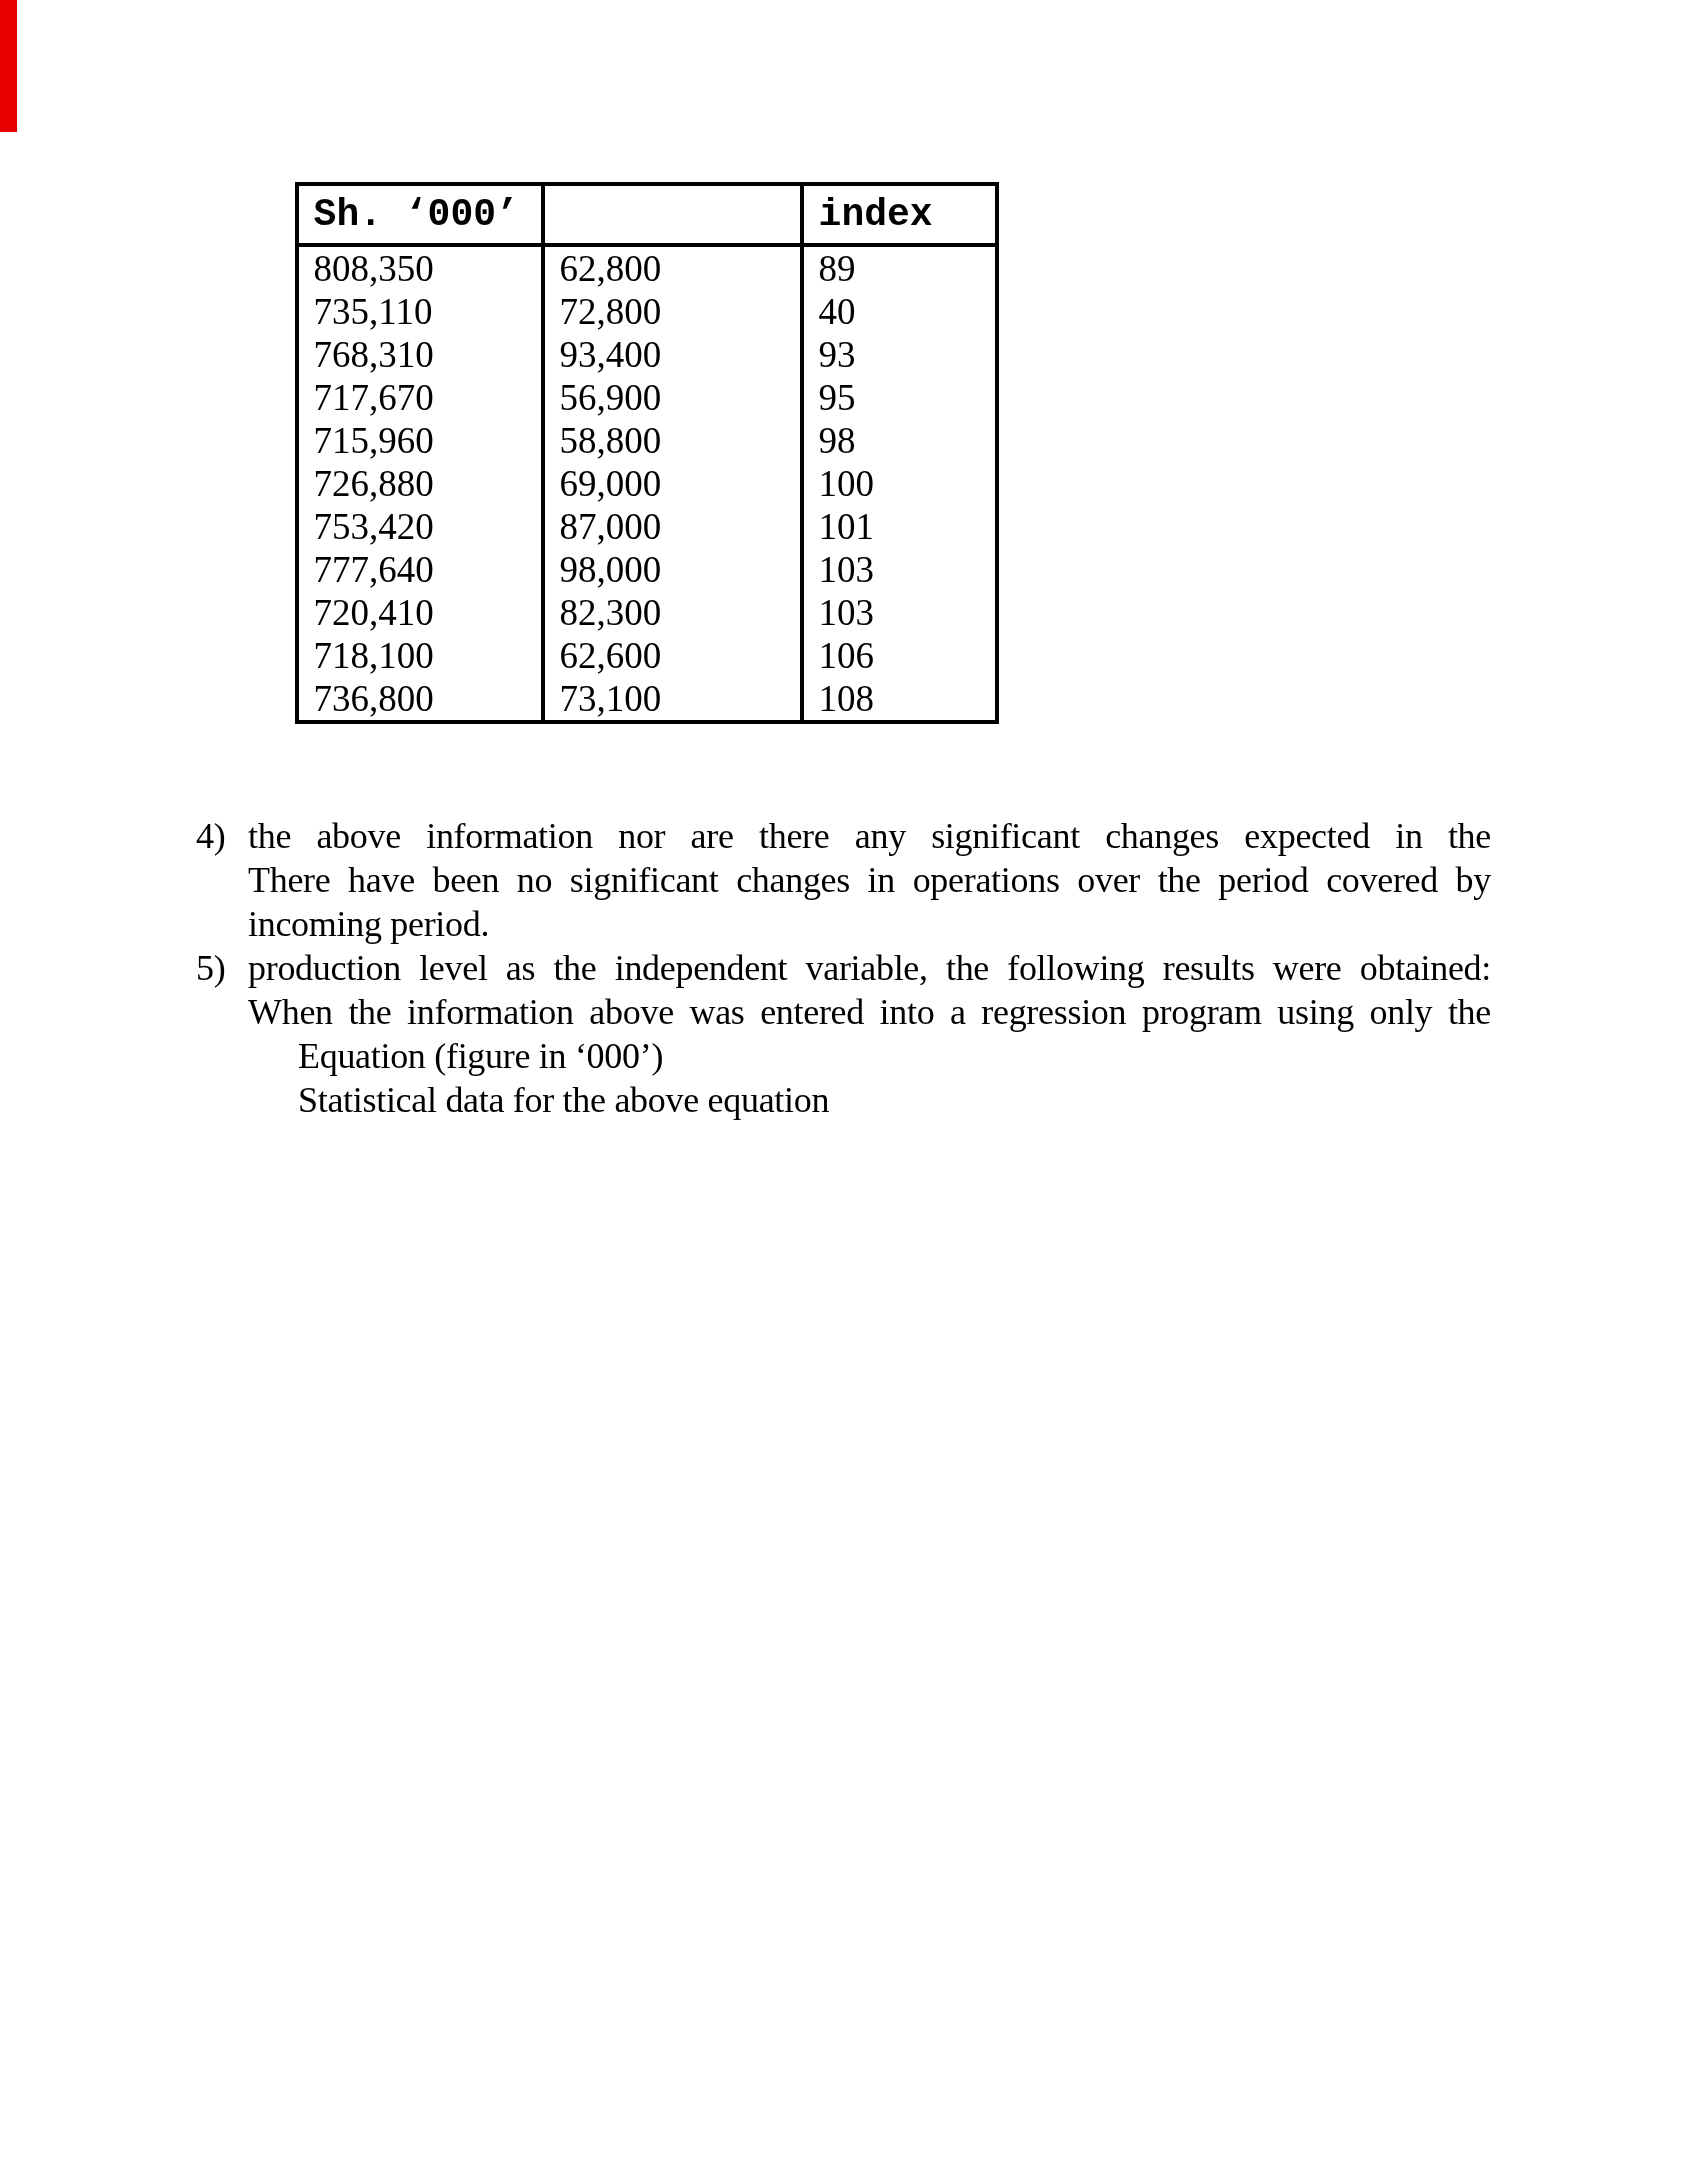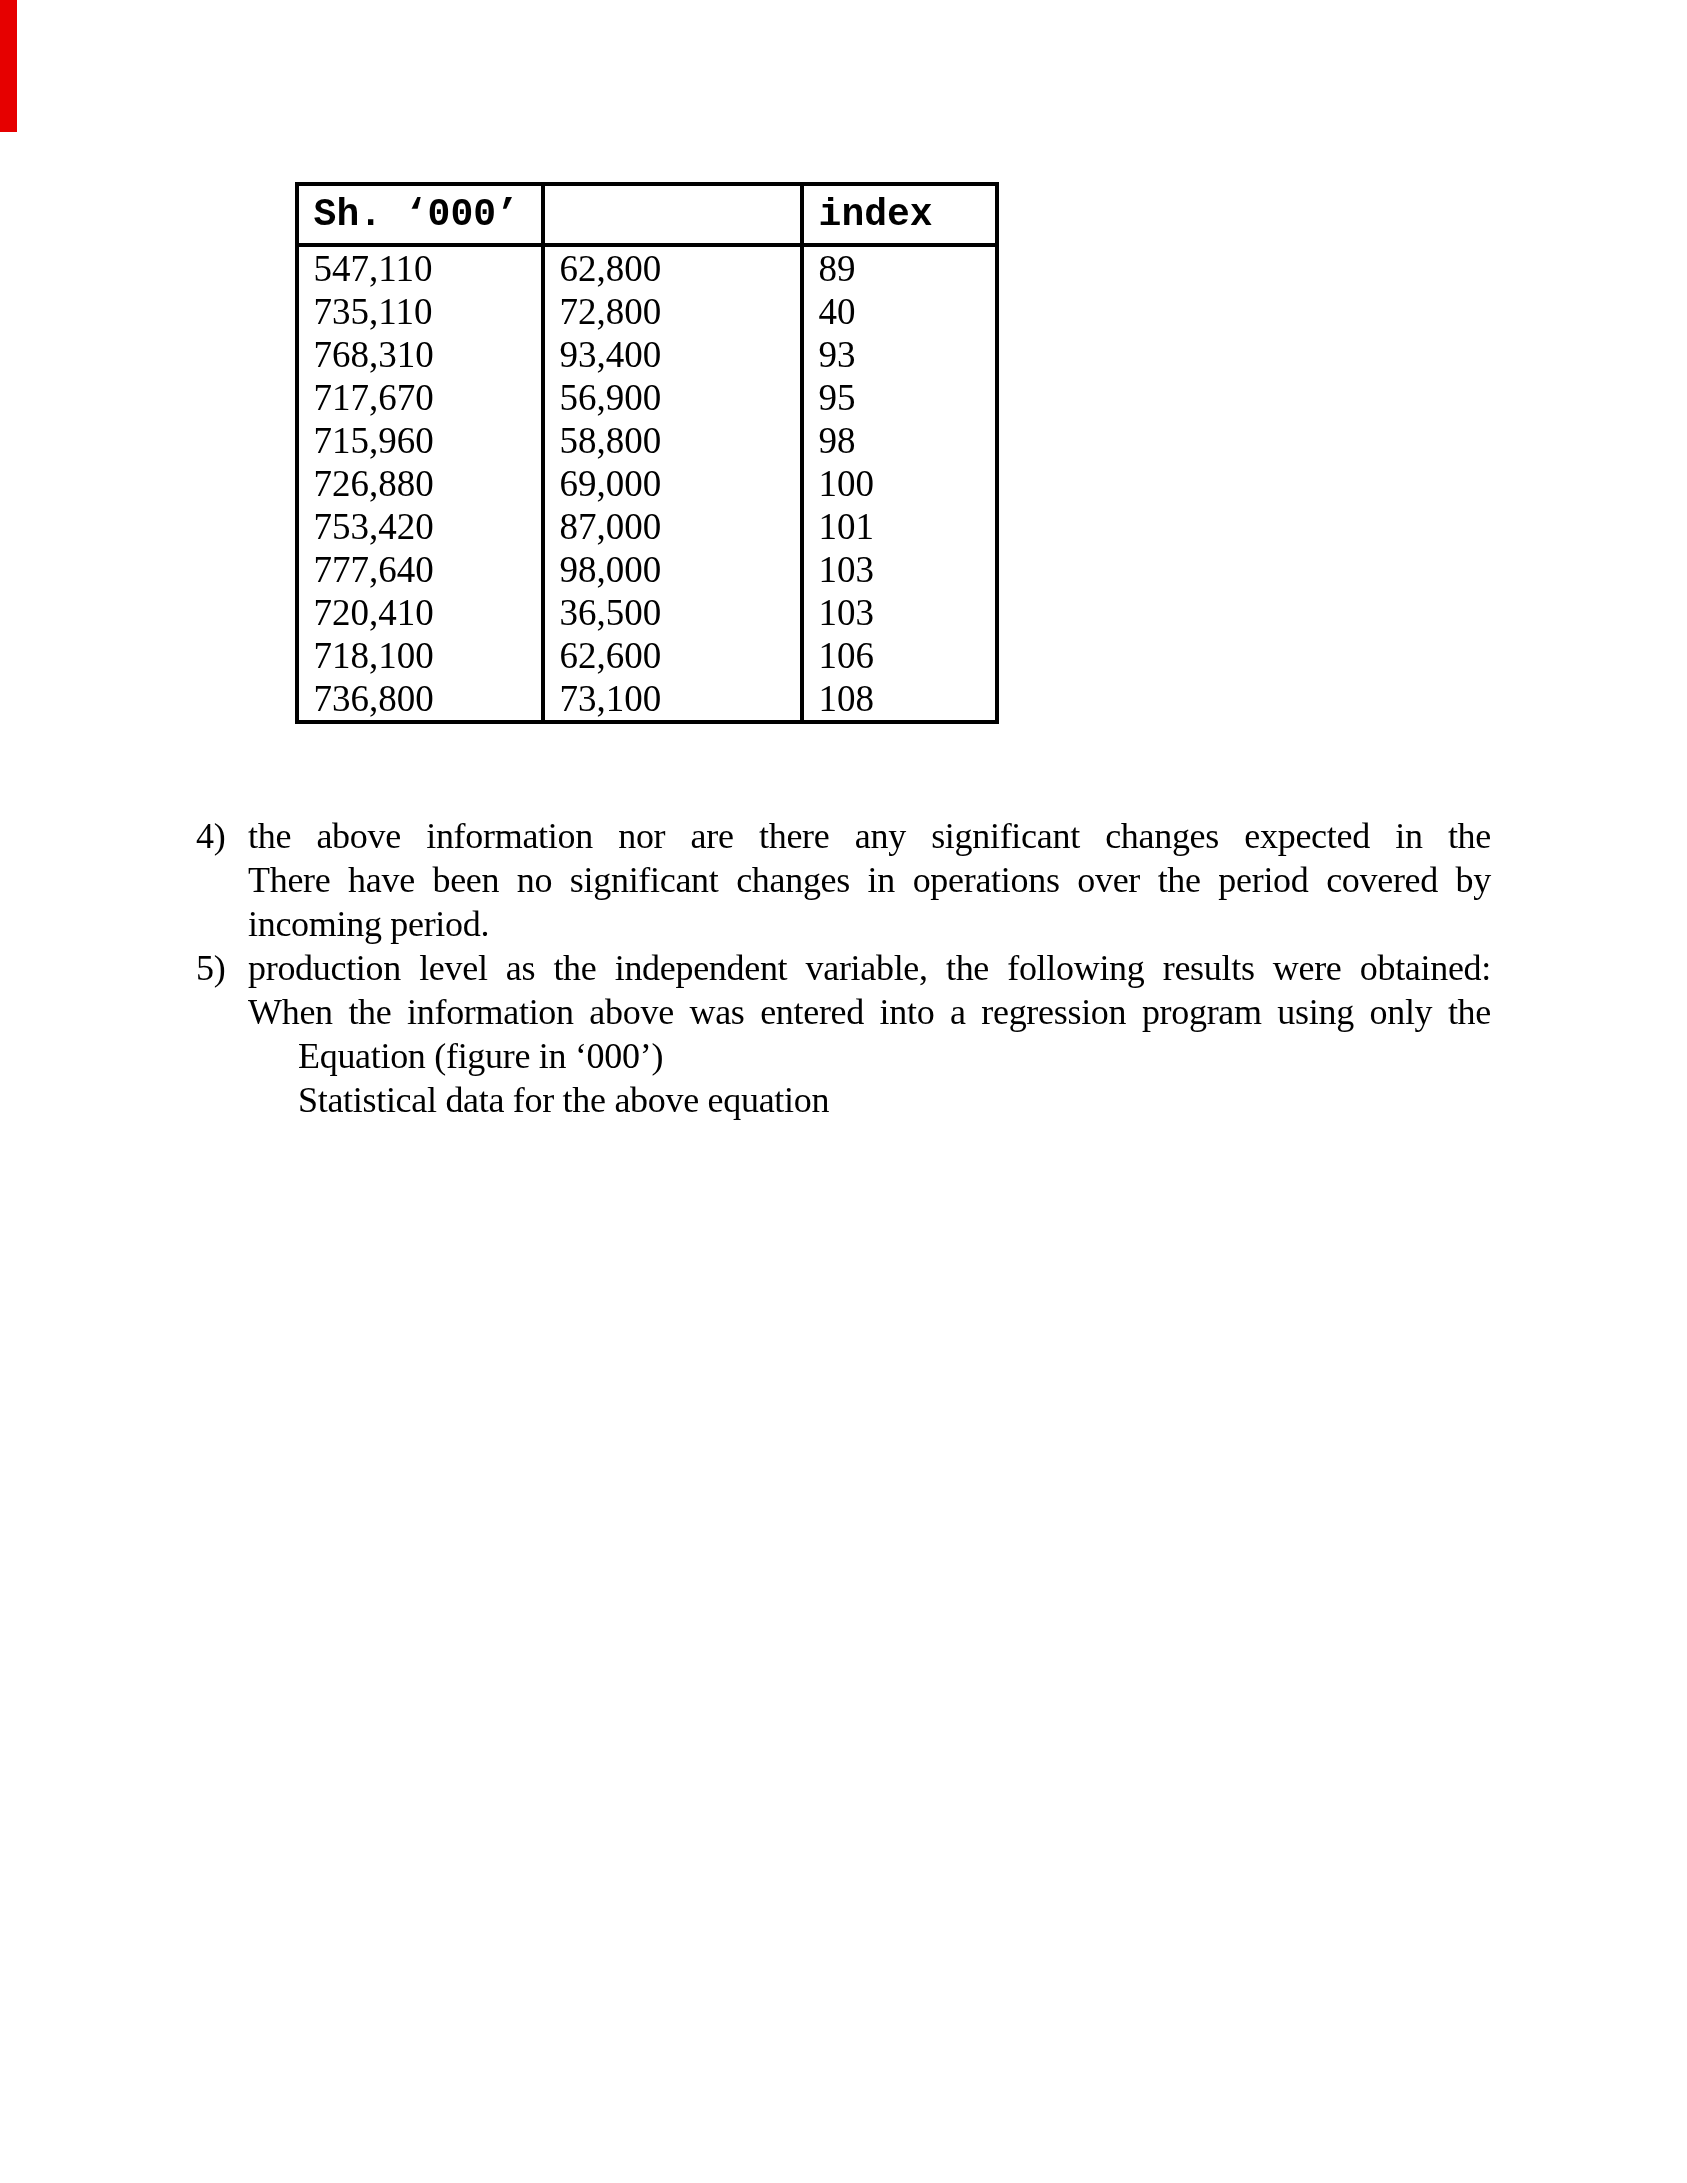--- a/index.html
+++ b/index.html
@@ -79,21 +79,21 @@
       </colgroup>
     <thead>
       <tr>
         <th>Sh. ‘000’</th>
         <th></th>
         <th>index</th>
       </tr>
     </thead>
     <tbody id="table-body">
         <tr>
-          <td>547,110</td>
+          <td>808,350</td>
           <td>62,800</td>
           <td>89</td>
         </tr>
         <tr>
           <td>735,110</td>
           <td>72,800</td>
           <td>40</td>
         </tr>
         <tr>
           <td>768,310</td>
@@ -120,21 +120,21 @@
           <td>87,000</td>
           <td>101</td>
         </tr>
         <tr>
           <td>777,640</td>
           <td>98,000</td>
           <td>103</td>
         </tr>
         <tr>
           <td>720,410</td>
-          <td>36,500</td>
+          <td>82,300</td>
           <td>103</td>
         </tr>
         <tr>
           <td>718,100</td>
           <td>62,600</td>
           <td>106</td>
         </tr>
         <tr>
           <td>736,800</td>
           <td>73,100</td>

